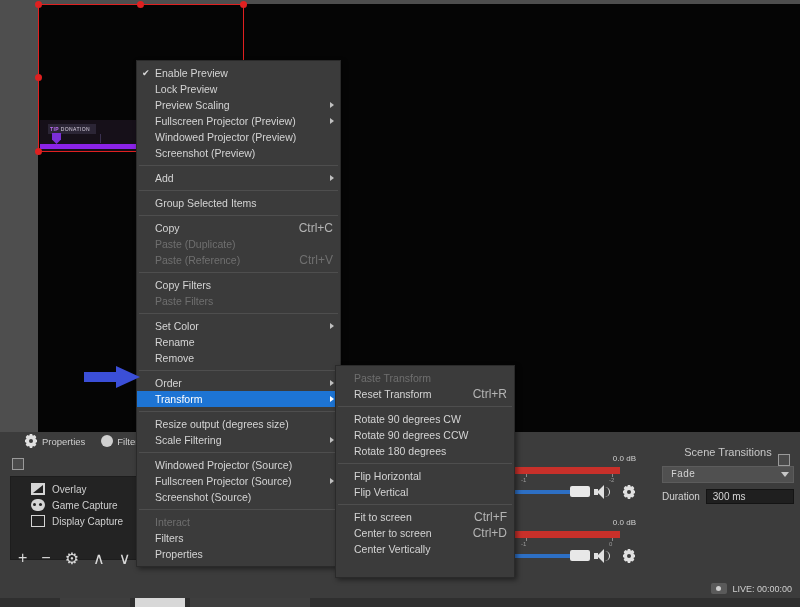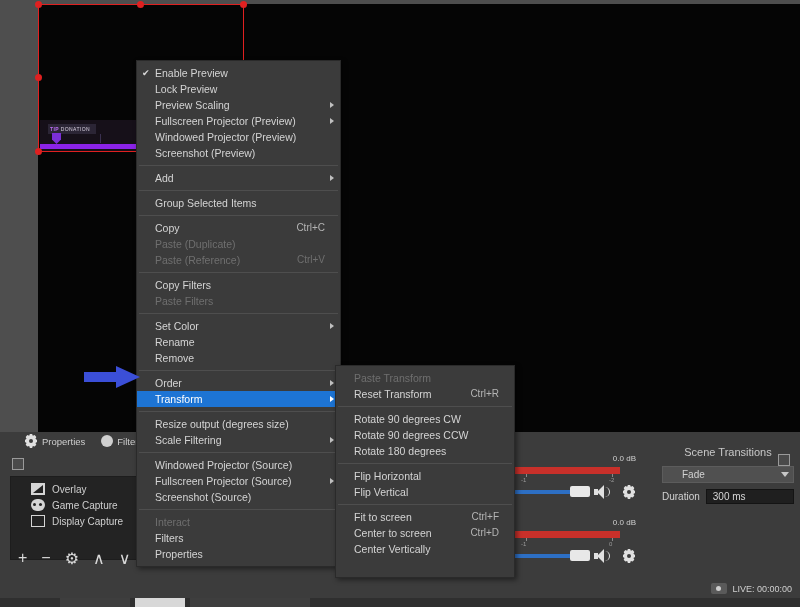--- a/index.html
+++ b/index.html
@@ -189,21 +189,21 @@
 
   
   .dock-trans { left: 656px; width: 144px; }
   .trans-unpin {
     position: absolute; right: 10px; top: 22px; width: 12px; height: 12px;
     border: 1px solid #9a9a9a; background: #4a4a4a;
   }
   .combo {
     position: relative; margin: 20px 6px 0 6px; height: 17px;
     background: #505050; border: 1px solid #5c5c5c;
-    font-size: 10px; color: #d2d2d2; line-height: 15px; padding-left: 19px;
+    font-size: 10px; color: #d2d2d2; line-height: 15px; padding-left: 8px; font-family: Liberation Mono, monospace;
   }
   .combo .chev {
     position: absolute; right: 4px; top: 5px;
     border-left: 4px solid transparent; border-right: 4px solid transparent;
     border-top: 5px solid #c8c8c8;
   }
   .dur-row {
     display: flex; align-items: center; gap: 6px;
     margin: 6px 6px 0 6px; font-size: 10px; color: #d2d2d2;
   }
@@ -248,22 +248,22 @@
   .menu-main { left: 136px; top: 60px; width: 205px; }
   .menu-sub  { left: 335px; top: 365px; width: 180px; }
   .mi {
     position: relative; height: 16px; line-height: 16px;
     font-size: 10.5px; color: #d4d4d4;
     padding-left: 18px; padding-right: 8px; white-space: nowrap;
   }
   .mi.disabled { color: #6f6f6f; }
   .mi.sel { background: #1d74d4; color: #ffffff; }
   .mi .sc {
-    position: absolute; right: 15px; top: 0;
-    font-size: 10px; color: #b4b4b4; text-align: right;
+    position: absolute; right: 7px; top: 0;
+    font-size: 12px; color: #b4b4b4; text-align: right;
   }
   .mi.disabled .sc { color: #6f6f6f; }
   .mi .arrow {
     position: absolute; right: 6px; top: 5px;
     border-top: 3.5px solid transparent; border-bottom: 3.5px solid transparent;
     border-left: 4.5px solid #c0c0c0;
   }
   .mi.sel .arrow { border-left-color: #ffffff; }
   .mi .chk {
     position: absolute; left: 5px; top: 0; font-size: 9px; color: #d8d8d8;

